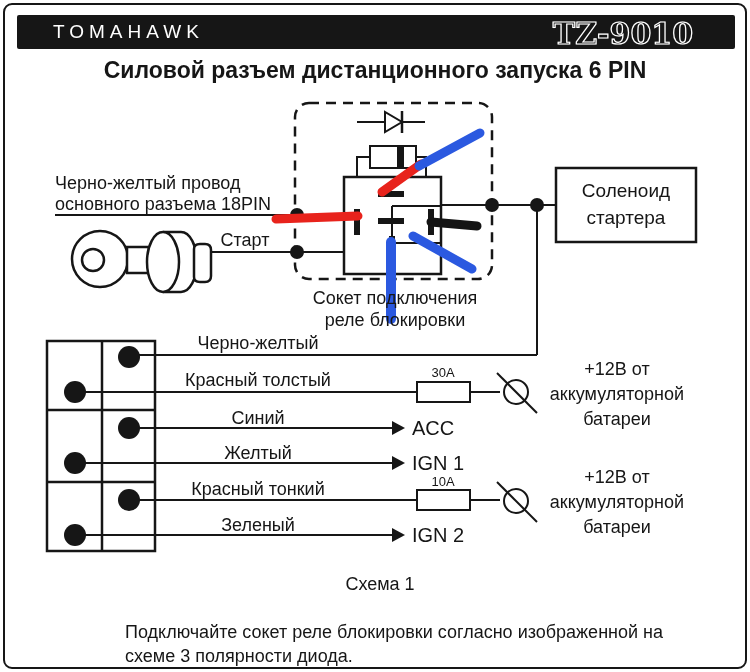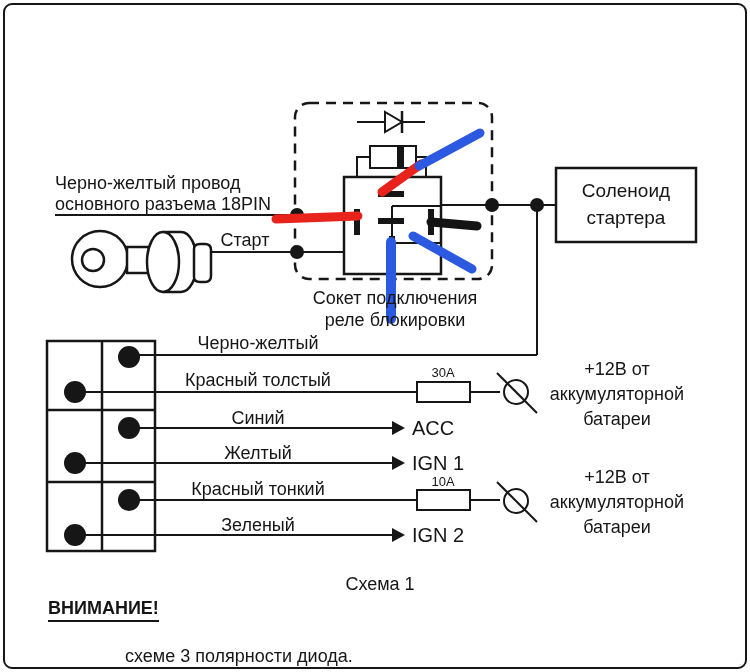--- a/index.html
+++ b/index.html
@@ -24,21 +24,26 @@
                  border-bottom:2px solid #161616;padding-bottom:1px;}
   #warning-line1{position:absolute;left:125px;top:622px;font-size:18px;}
   #warning-line2{position:absolute;left:125px;top:646px;font-size:18px;}
 </style>
 </head>
 <body>
 
 <div id="page">
   <div id="frame"></div>
 
+  <div id="header-bar">
+    <span id="brand">TOMAHAWK</span>
+    <span id="model">TZ-9010</span>
+  </div>
 
+  <div id="page-title">Силовой разъем дистанционного запуска 6 PIN</div>
 
   <svg width="750" height="672" viewBox="0 0 750 672">
 
     <rect x="295" y="103" width="197" height="176" rx="14" fill="none" stroke="#161616" stroke-width="2.5" stroke-dasharray="10 7"></rect>
 
     <g>
       <line x1="357" y1="122" x2="425" y2="122" stroke="#161616" stroke-width="2"></line>
       <polygon points="385,112 385,132 402,122" fill="#ffffff" stroke="#161616" stroke-width="2"></polygon>
       <line x1="402" y1="111" x2="402" y2="133" stroke="#161616" stroke-width="2.5"></line>
     </g>
@@ -150,15 +155,15 @@
     <text x="617" y="533" text-anchor="middle">батареи</text>
 
     <line x1="75" y1="535" x2="392" y2="535" stroke="#161616" stroke-width="2"></line>
     <polygon points="392,528 392,542 405,535" fill="#161616"></polygon>
     <text x="258" y="531" text-anchor="middle">Зеленый</text>
     <text x="412" y="542" class="pinout">IGN 2</text>
 
     <text x="380" y="590" text-anchor="middle">Схема 1</text>
   </svg>
 
-  <div id="warning-title">ВНИМАНИЕ!</div>
+  <div id="warning-line1">Подключайте сокет реле блокировки согласно изображенной на</div>
   <div id="warning-line2">схеме 3 полярности диода.</div>
 </div>
 
 </body></html>

